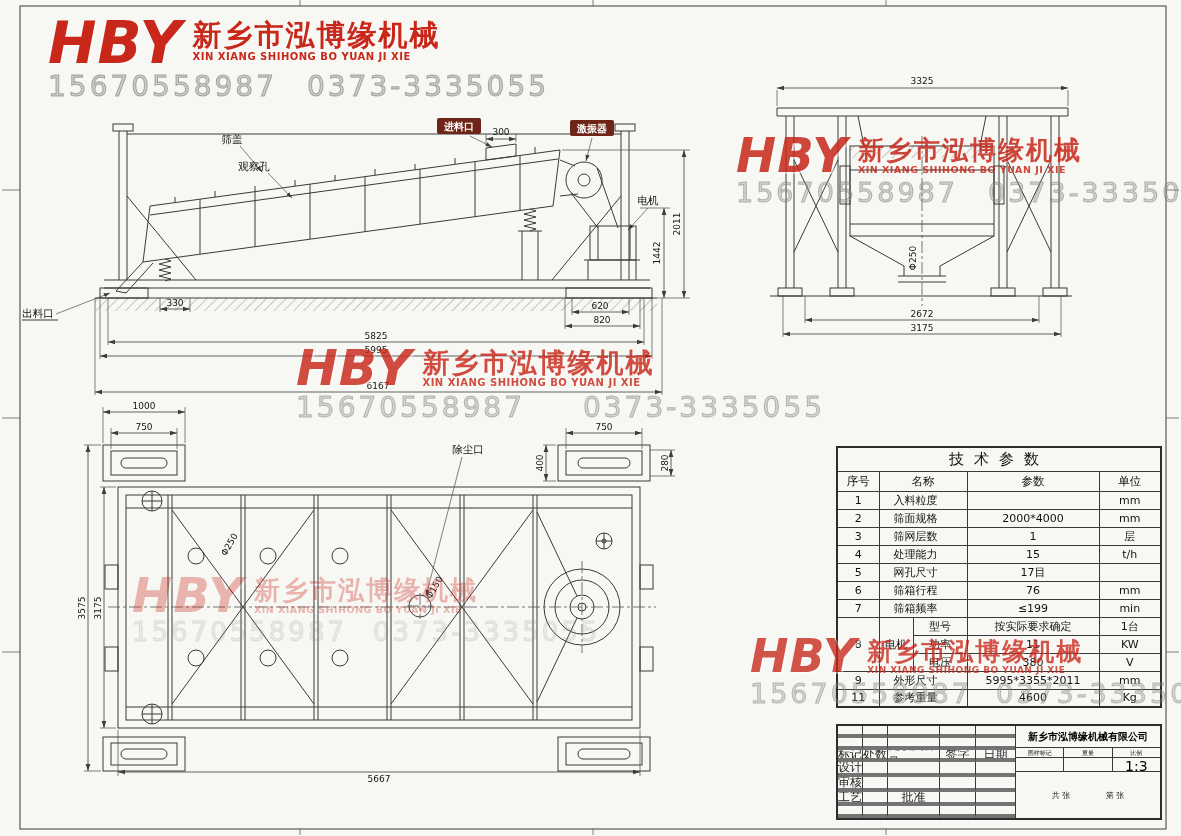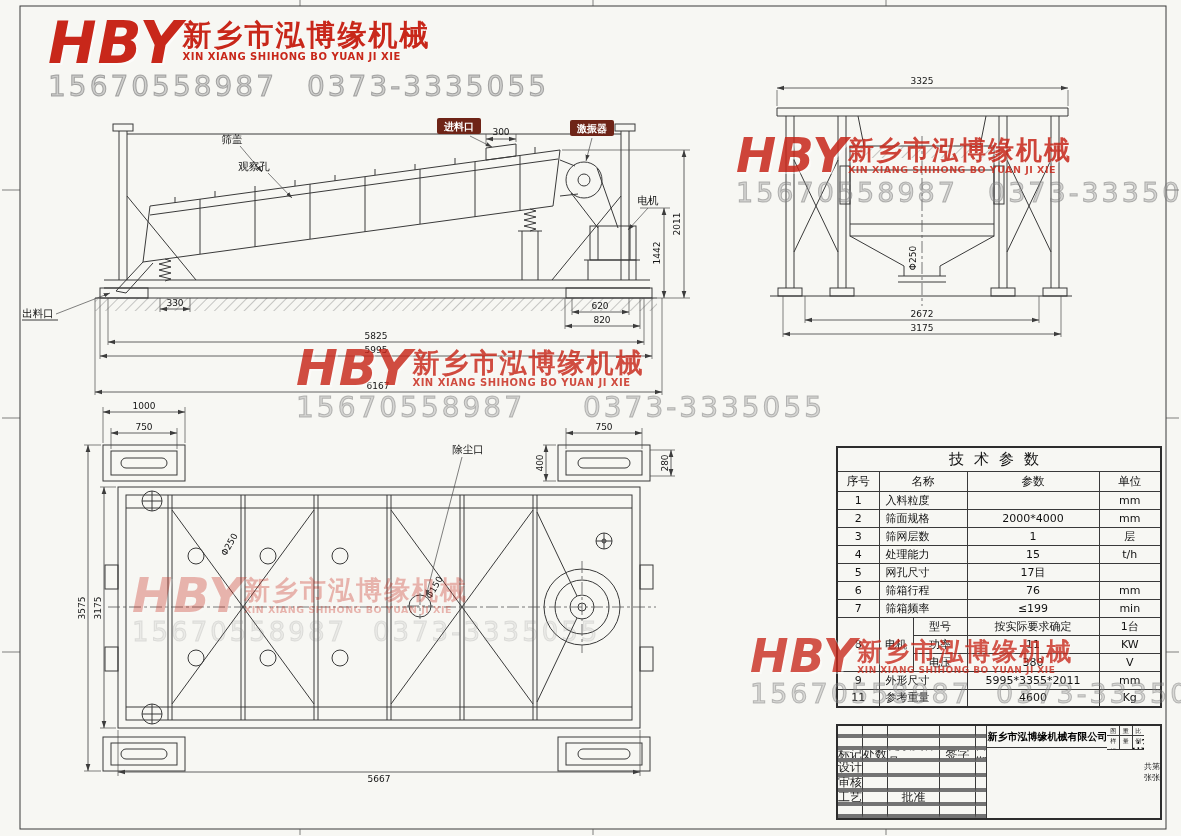--- a/index.html
+++ b/index.html
@@ -15,40 +15,40 @@
   .dimt{font-size:9px;fill:#141414;text-anchor:middle;font-family:"DejaVu Sans",sans-serif}
   .cnt{font-size:10.5px;fill:#101010;text-anchor:middle;font-family:"DejaVu Sans",sans-serif}
   .wlbl{font-size:10px;fill:#ffffff;text-anchor:middle;font-weight:bold}
 
   
   .ptable{position:absolute;left:836px;top:446px;width:292px;z-index:2}
   .ptable table{border-collapse:collapse;width:100%;table-layout:fixed;border:2px solid #2d2d2d;background:rgba(255,255,255,.0)}
   .ptable td{border:1px solid #3a3a3a;font-size:11px;color:#111;text-align:center;height:18px;padding:0 3px;overflow:hidden;white-space:nowrap}
   .ptable .t-title td{height:24px;font-size:15px;letter-spacing:10px}
   .ptable .t-head td{height:20px;font-size:11.5px}
-  .ptable .tl{text-align:left;padding-left:6px}
+  .ptable .tl{text-align:left;padding-left:14px}
 
   
   .tblock{position:absolute;left:836px;top:724px;width:326px;height:96px;border:2px solid #2d2d2d;display:flex;z-index:2}
   .tb-left{width:178px;display:grid;grid-template-columns:25px 25px 52px 36px 1fr;grid-template-rows:12px 12px 12px 15px 15px 14px 1fr;border-right:1px solid #3a3a3a}
   .tb-left>div{border-right:1px solid #3a3a3a;border-bottom:4px solid #737373;font-size:12px;color:#222;display:flex;align-items:center;justify-content:center;overflow:hidden}
   .tb-left>div:nth-child(5n){border-right:none}
-  .tb-right{flex:1;display:flex;flex-direction:row}
+  .tb-right{flex:1;display:flex;flex-direction:column}
   .tb-company{height:22px;border-bottom:1px solid #3a3a3a;font-size:10px;font-weight:bold;color:#000;display:flex;align-items:center;justify-content:center;white-space:nowrap}
   .tb-model{height:30px;border-bottom:1px solid #3a3a3a;display:flex;align-items:center;justify-content:center;gap:9px;font-size:11.5px;color:#000}
   .tb-marks{height:24px;border-bottom:1px solid #3a3a3a;display:flex}
   .tb-marks>div{flex:1;border-right:1px solid #3a3a3a;display:flex;flex-direction:column;overflow:hidden}
   .tb-marks>div:last-child{border-right:none}
   .tb-mk-l{font-size:6px;text-align:center;border-bottom:1px solid #3a3a3a;height:10px;line-height:10px;color:#222}
   .tb-mk-v{font-size:14px;flex:1;display:flex;align-items:center;justify-content:center;color:#000}
   .tb-sheets{flex:1;display:flex;align-items:center;justify-content:space-evenly;font-size:8px;color:#222}
 
   
   .wm{position:absolute;pointer-events:none;white-space:nowrap;z-index:5}
-  .wm-row{display:flex;align-items:flex-start;}
+  .wm-row{display:flex;align-items:flex-start;gap:10px}
   .wm-logo{font-weight:bold;font-style:italic;color:#c8271a;letter-spacing:1px;line-height:.82;text-shadow:2px 2px 0 rgba(255,255,255,.55)}
   .wm-stack{display:flex;flex-direction:column}
   .wm-cn{font-weight:bold;color:#c8271a;line-height:1.08;letter-spacing:2px;text-shadow:1px 1px 0 rgba(255,255,255,.4)}
   .wm-en{color:#c8271a;font-weight:bold;letter-spacing:.5px}
   .wm-ph{display:flex;font-weight:normal;color:rgba(150,150,150,.42);-webkit-text-stroke:1px rgba(120,120,120,.6);letter-spacing:3px;margin-top:2px}
   .wm1{left:48px;top:20px;opacity:1}
   .wm1 .wm-logo{font-size:58px}.wm1 .wm-cn{font-size:29px}.wm1 .wm-en{font-size:10px}.wm1 .wm-ph{font-size:28px;gap:30px}
   .wm2{left:296px;top:348px;opacity:.82}
   .wm2 .wm-logo{font-size:50px}.wm2 .wm-cn{font-size:27px}.wm2 .wm-en{font-size:10px}.wm2 .wm-ph{font-size:28px;gap:58px}
   .wm3{left:736px;top:136px;opacity:.85}

